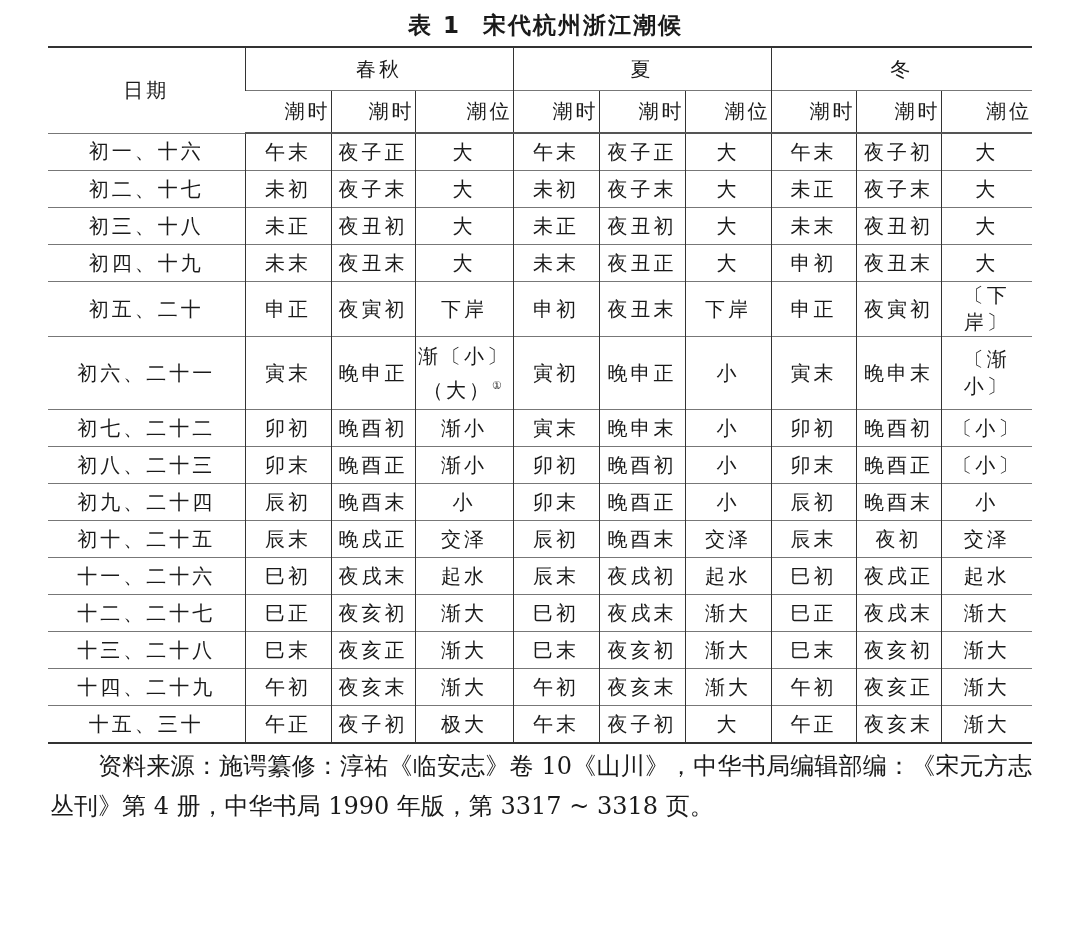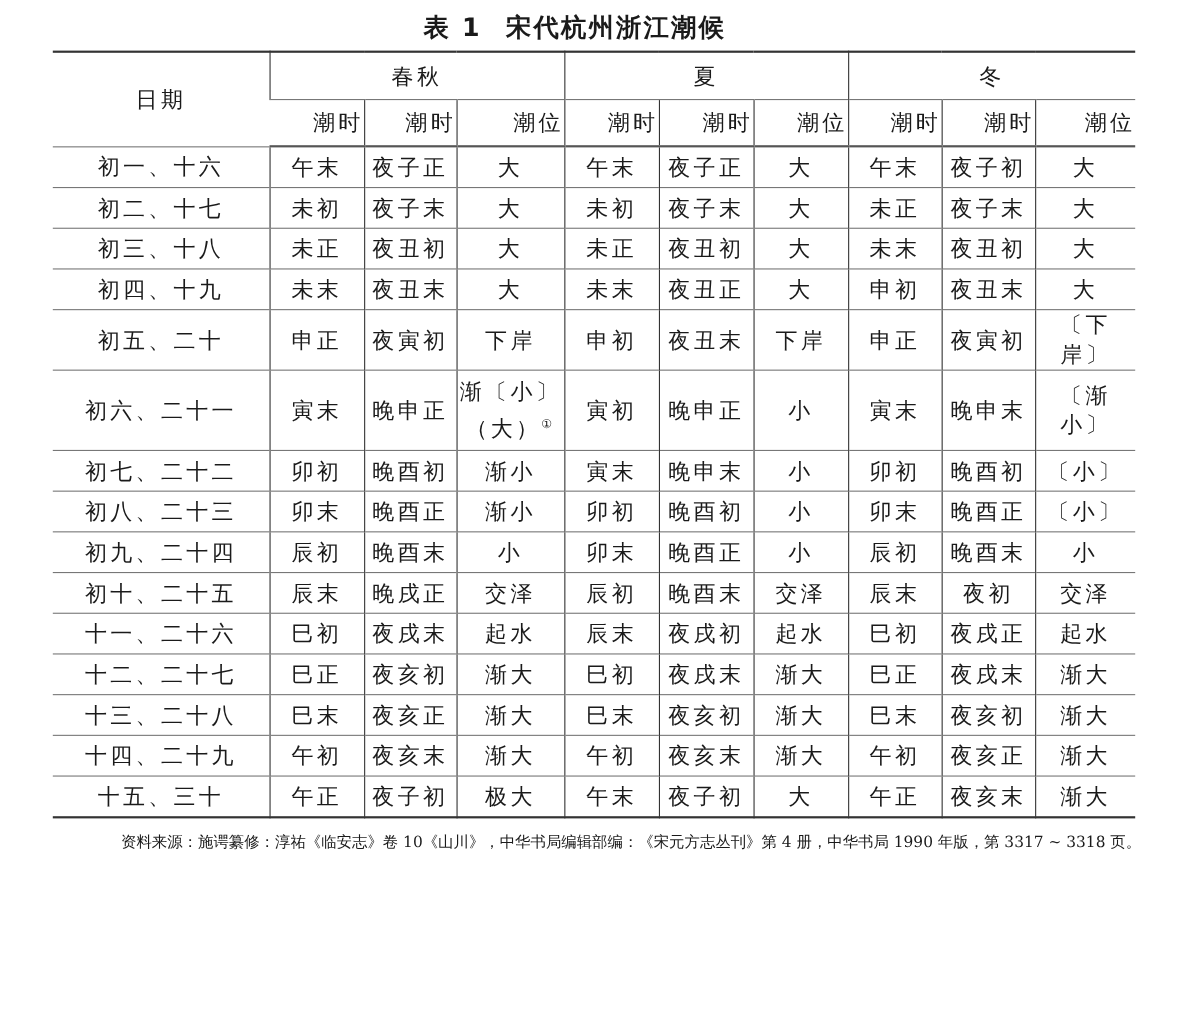--- a/index.html
+++ b/index.html
@@ -5,20 +5,21 @@
     html, body { margin: 0; padding: 0; background: #ffffff; }
     body {
       width: 1080px; height: 930px; position: relative; overflow: hidden;
       font-family: "DejaVu Serif", "Liberation Serif", serif;
       color: #1a1a1a;
     }
     .title {
       position: absolute; top: 10px; left: 0; width: 1045px;
       text-align: center; font-size: 23px; font-weight: bold; letter-spacing: 2px;
       font-family: "DejaVu Sans", "Liberation Sans", sans-serif;
+      padding-left: 23px;
     }
     .title .num { margin-right: 22px; }
     table.tide {
       position: absolute; left: 48px; top: 46px; width: 984px;
       border-collapse: collapse; table-layout: fixed;
       border-top: 2.5px solid #333; border-bottom: 2.5px solid #333;
     }
     table.tide th, table.tide td {
       font-weight: normal; text-align: center; vertical-align: middle;
       font-size: 20px; padding: 0; letter-spacing: 3px;
@@ -28,21 +29,21 @@
     table.tide tr.hdr1 th { height: 42px; border-top: none; }
     table.tide tr.hdr2 th { height: 41px; }
     table.tide tr.hdr1 th.date-h { border-left: none; }
     table.tide tbody tr td { height: 36px; }
     table.tide tbody tr.tall td { height: 72px; }
     table.tide thead tr.hdr2 th { border-bottom: 2px solid #555; text-align: right; }
     .cell-multi { line-height: 30px; font-size: 20px; }
     .cell-multi sup { font-size: 11px; }
     .notes {
       position: absolute; left: 50px; top: 746px; width: 982px;
-      font-size: 14px; line-height: 40px; text-align: justify; margin-left: 12px;
+      font-size: 24px; line-height: 40px; text-align: justify;
     }
     .notes p { margin: 0; text-indent: 48px; }
     .notes p + p { margin-top: 0; }
   </style>
 </head>
 <body>
 
 <div class="title">
   <span class="num">表 1</span><span>宋代杭州浙江潮候</span>
 </div>

